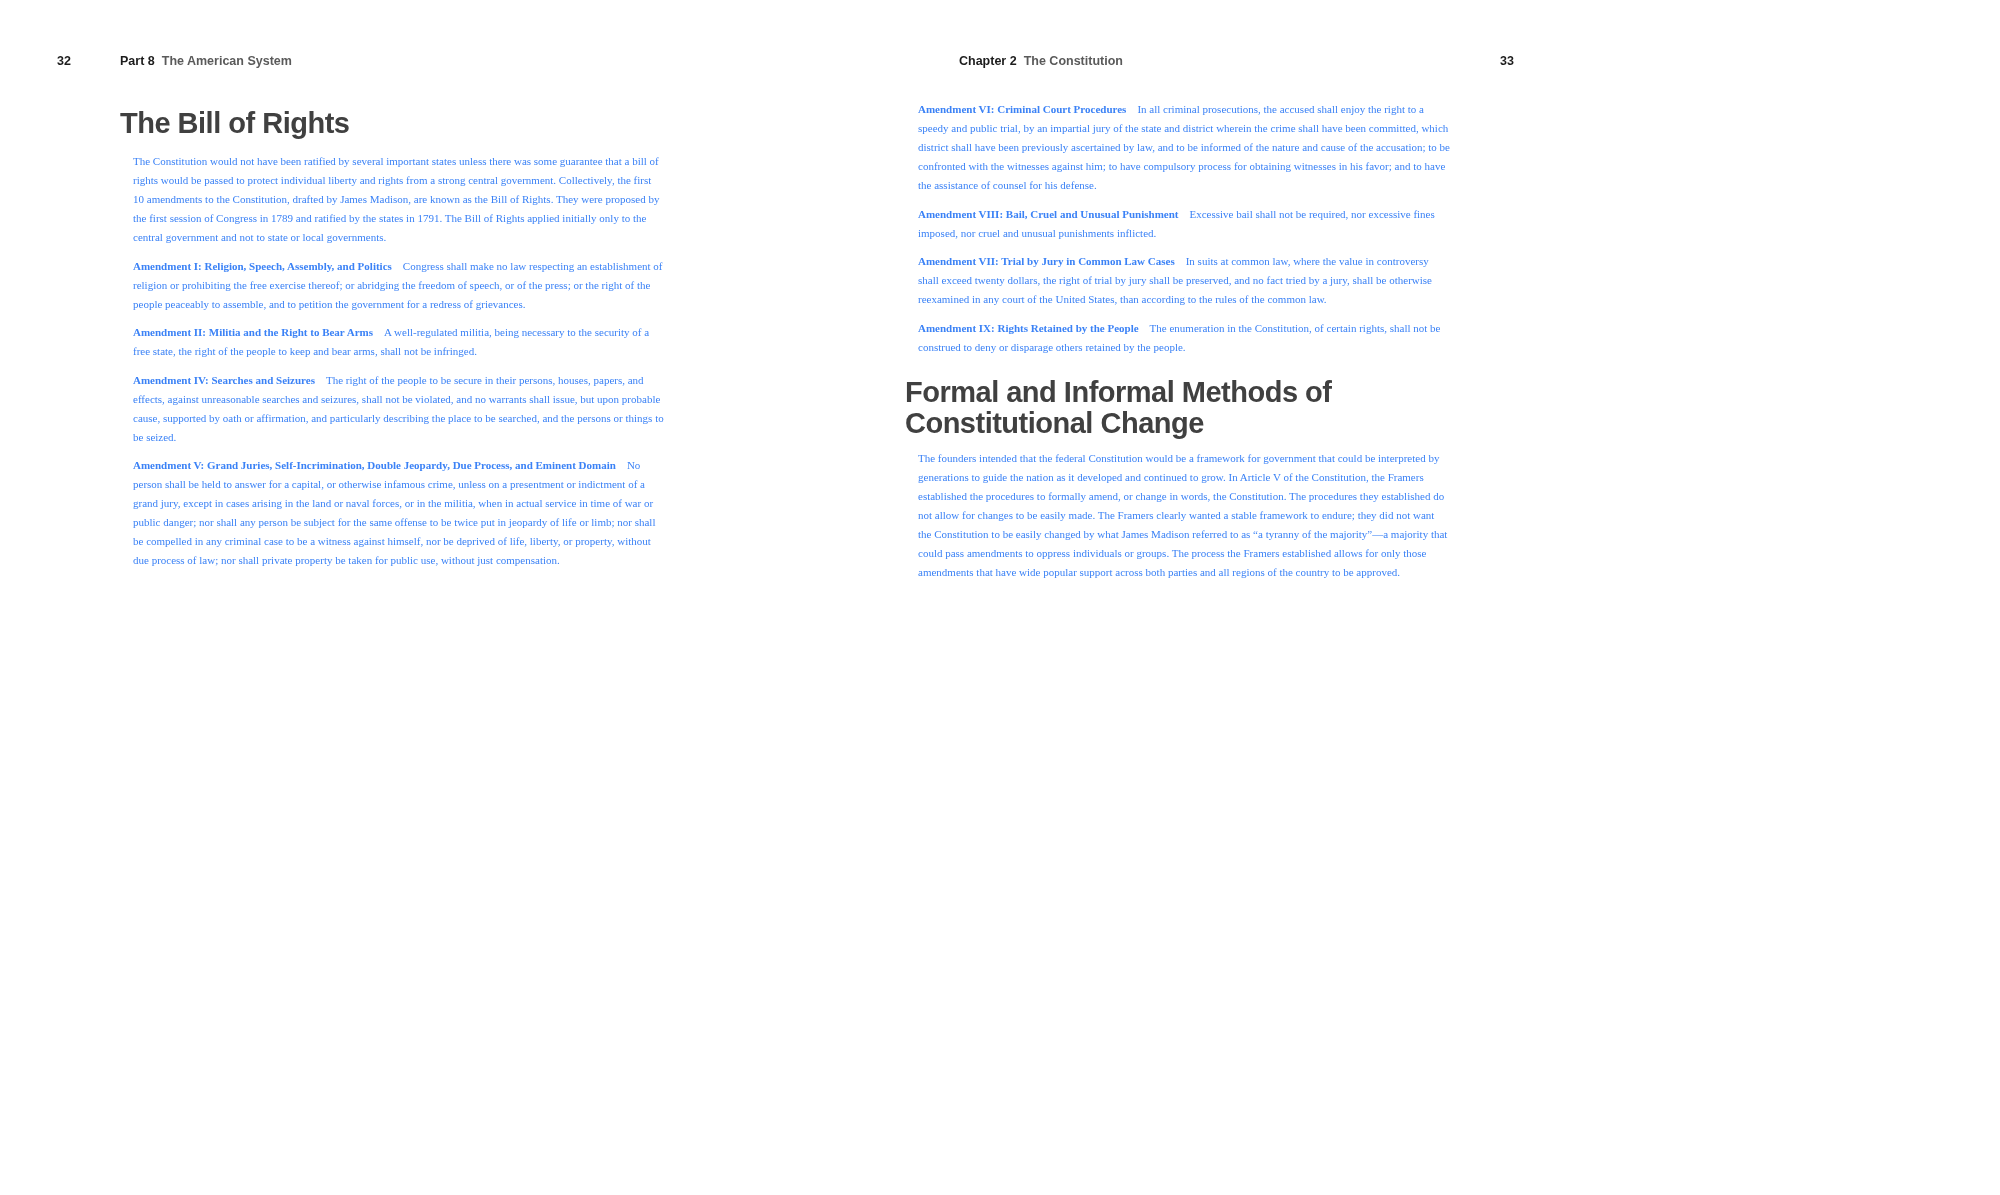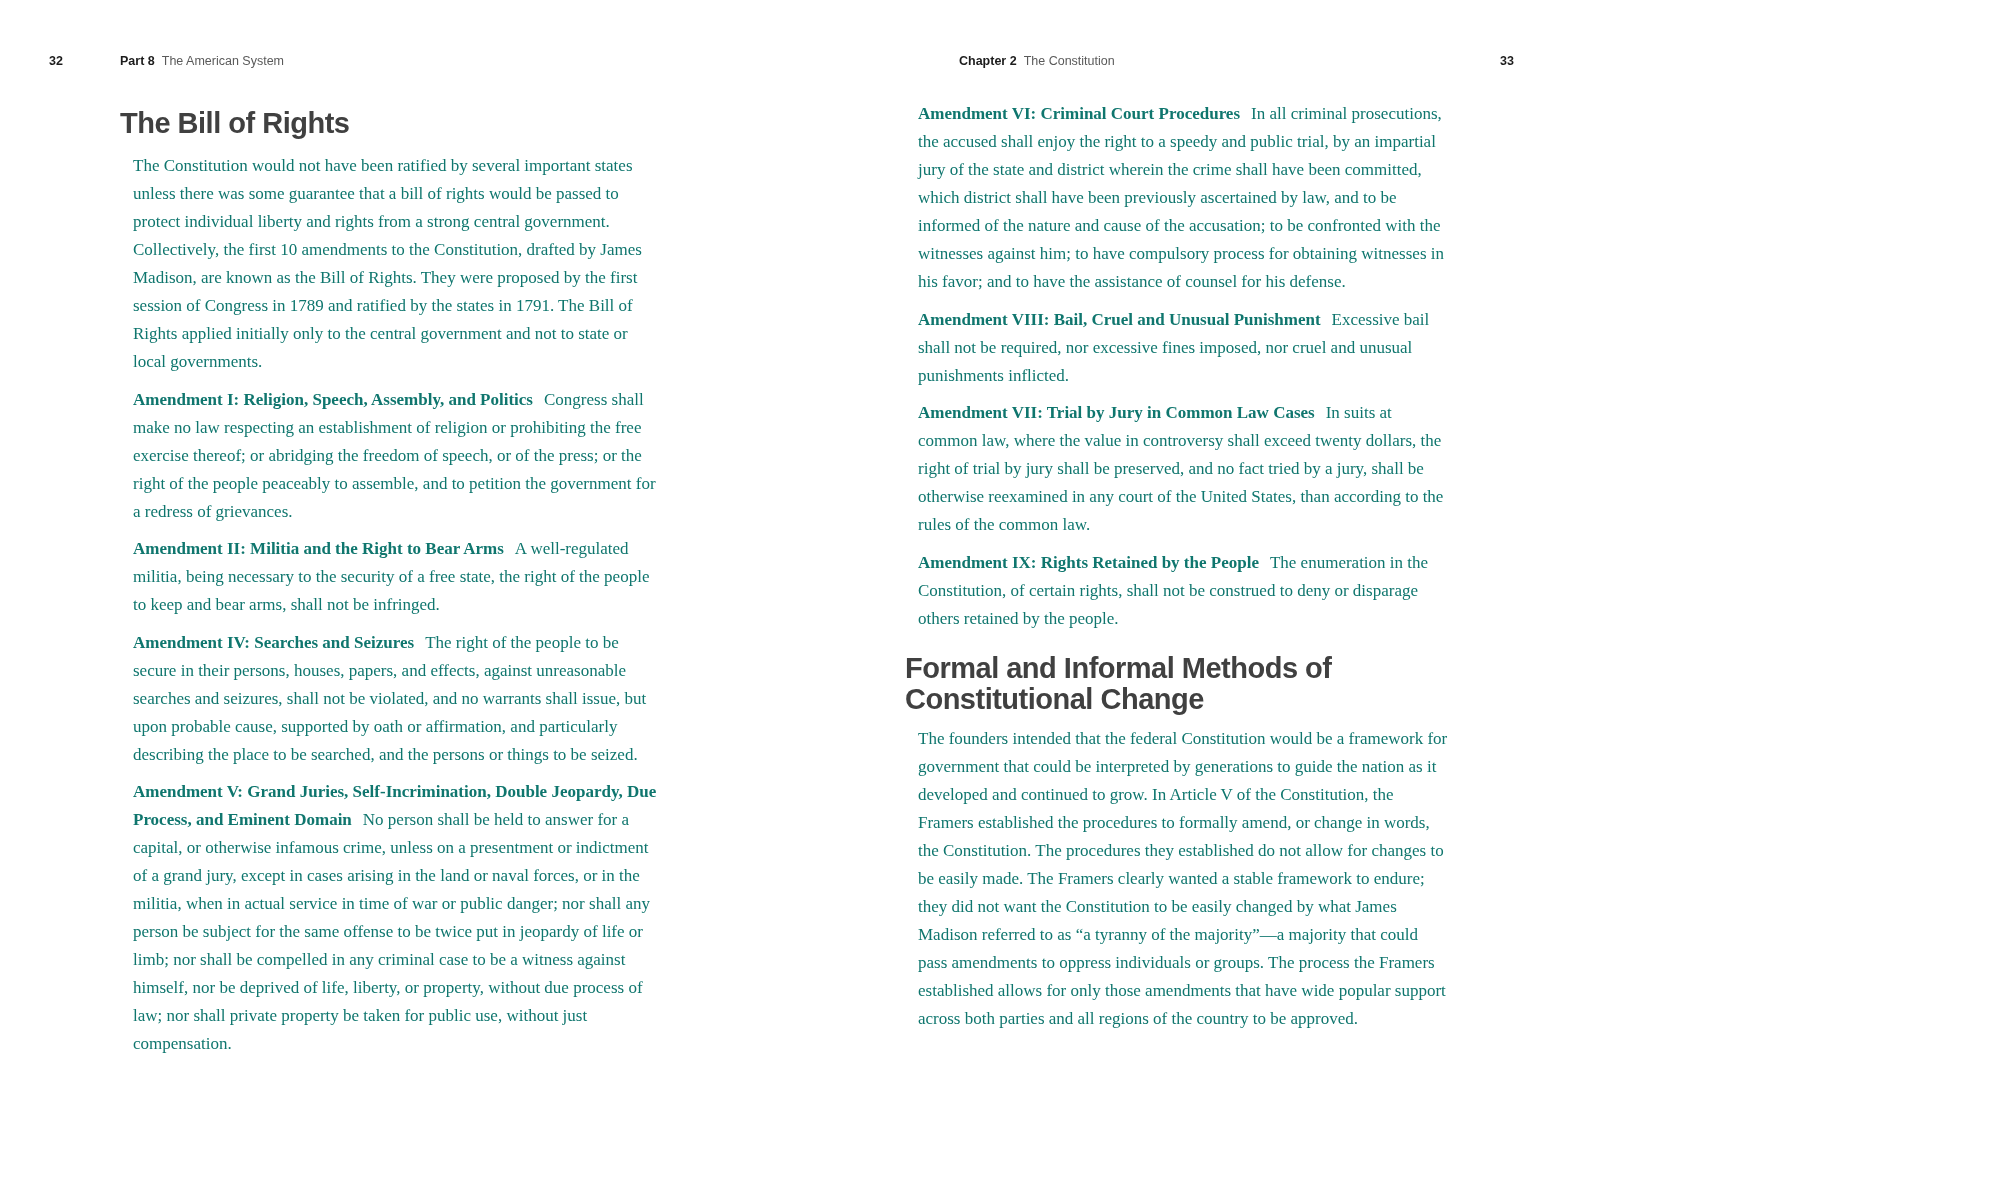--- a/index.html
+++ b/index.html
@@ -16,22 +16,22 @@
   
   .running-header {
     position: absolute;
     top: 54px;
     font-family: "Liberation Sans", sans-serif;
     font-size: 12.5px;
     color: #1c1c1c;
     white-space: nowrap;
   }
   .running-header .part-label { font-weight: 700; margin-right: 7px; }
-  .running-header .part-title { color: #5a5a5a; font-weight: 400; }
-  #hdr-num-left  { left: 49px; }
+  .running-header .part-title { color: #5a5a5a; font-weight: 700; }
+  #hdr-num-left  { left: 57px; }
   #hdr-left      { left: 120px; }
   #hdr-right     { left: 959px; width: 543px; text-align: left; }
   #hdr-num-right { left: 1500px; }
 
   
   .page-col { position: absolute; width: 545px; }
   #page-left  { left: 120px; top: 108px; }
   #page-right { left: 905px; top: 100px; }
 
   .section-heading {
@@ -41,25 +41,25 @@
     line-height: 31px;
     letter-spacing: -0.5px;
     color: #404040;
   }
   #page-left .section-heading { margin-bottom: 13px; }
   #page-right .section-heading { margin-top: 20px; margin-bottom: 10px; }
 
   .body-block { margin-left: 13px; }
 
   .body-block p {
-    font-size: 17px;
-    line-height: 28px;
+    font-size: 11px;
+    line-height: 19px;
     text-align: left;
     margin-bottom: 9.5px;
-    color: #0f766e;
+    color: #3b82f6;
   }
   .amend-title {
     font-weight: 700;
     margin-right: 11px;
   }
 </style>
 </head>
 <body>
 
 <div class="running-header" id="hdr-num-left">

